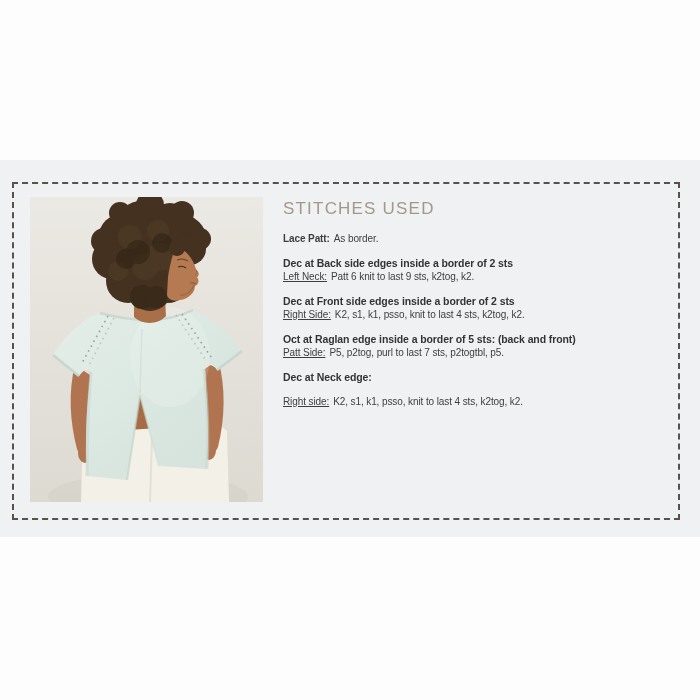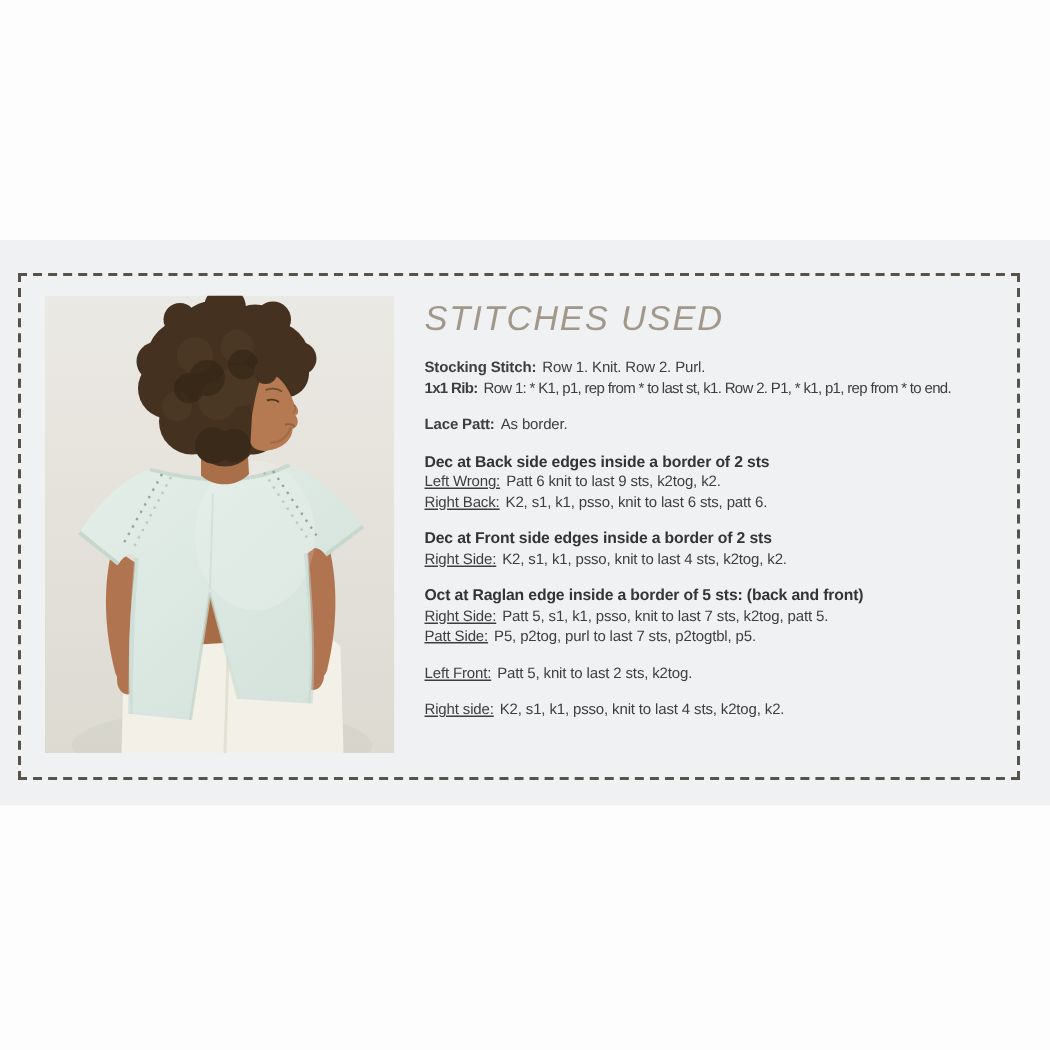--- a/index.html
+++ b/index.html
@@ -7,22 +7,22 @@
     width:700px;height:700px;position:relative;overflow:hidden;
     background:#fdfdfd;
     font-family:"Liberation Sans","DejaVu Sans",sans-serif;
   }
   .band{position:absolute;left:0;top:160px;width:700px;height:377px;background:#eff1f3;}
   .dashed-box{position:absolute;left:12px;top:182px;width:664px;height:334px;border:2px dashed #57534b;}
   .photo{position:absolute;left:30px;top:197px;width:233px;height:305px;overflow:hidden;}
   .photo svg{display:block;}
   .content{position:absolute;left:283px;top:199px;width:400px;}
   .title{
-    margin:0 0 13px 0;font-size:23px;font-weight:normal;
-    letter-spacing:1.2px;color:#a2988a;font-style:italic;
+    margin:0 0 13px 0;font-size:17px;font-weight:normal;
+    letter-spacing:1.2px;color:#a2988a;
   }
   .block{margin-bottom:11px;}
   .line{font-size:10px;line-height:13.5px;color:#3e3e40;letter-spacing:-0.1px;white-space:nowrap;}
   .line.long{letter-spacing:-0.45px;}
   .bhead{font-size:10.5px;line-height:13.5px;font-weight:bold;color:#343436;letter-spacing:-0.1px;white-space:nowrap;}
   .lbl-b{font-weight:bold;margin-right:4px;}
   .lbl-u{text-decoration:underline;margin-right:4px;}
 </style>
 </head>
 <body>
@@ -128,46 +128,40 @@
       <path d="M166 73 C167.5 75.5 167 77.5 165 78.5" stroke="#9a653f" stroke-width="1" fill="none" opacity="0.7"></path>
       <path d="M160 86 C163 85.5 165.5 86 166.5 87.5" stroke="#8e5638" stroke-width="1.2" fill="none" opacity="0.8"></path>
       <circle cx="147" cy="51" r="8" fill="#44311f"></circle>
     </g>
   </svg>
 </div>
 
 <div class="content">
   <h1 class="title">STITCHES USED</h1>
 
-  <div class="block">
-    <div class="line"><span class="lbl-b">Stocking Stitch:</span><span>Row 1. Knit. Row 2. Purl.</span></div>
-    <div class="line long"><span class="lbl-b">1x1 Rib:</span><span>Row 1: * K1, p1, rep from * to last st, k1. Row 2. P1, * k1, p1, rep from * to end.</span></div>
-  </div>
 
   <div class="block">
     <div class="line"><span class="lbl-b">Lace Patt:</span><span>As border.</span></div>
   </div>
 
   <div class="block">
     <div class="bhead">Dec at Back side edges inside a border of 2 sts</div>
-    <div class="line"><span class="lbl-u">Left Wrong:</span><span>Patt 6 knit to last 9 sts, k2tog, k2.</span></div>
-    <div class="line"><span class="lbl-u">Right Back:</span><span>K2, s1, k1, psso, knit to last 6 sts, patt 6.</span></div>
+    <div class="line"><span class="lbl-u">Left Neck:</span><span>Patt 6 knit to last 9 sts, k2tog, k2.</span></div>
   </div>
 
   <div class="block">
     <div class="bhead">Dec at Front side edges inside a border of 2 sts</div>
     <div class="line"><span class="lbl-u">Right Side:</span><span>K2, s1, k1, psso, knit to last 4 sts, k2tog, k2.</span></div>
   </div>
 
   <div class="block">
     <div class="bhead">Oct at Raglan edge inside a border of 5 sts: (back and front)</div>
-    <div class="line"><span class="lbl-u">Right Side:</span><span>Patt 5, s1, k1, psso, knit to last 7 sts, k2tog, patt 5.</span></div>
     <div class="line"><span class="lbl-u">Patt Side:</span><span>P5, p2tog, purl to last 7 sts, p2togtbl, p5.</span></div>
   </div>
 
   <div class="block">
-    <div class="line"><span class="lbl-u">Left Front:</span><span>Patt 5, knit to last 2 sts, k2tog.</span></div>
+    <div class="bhead">Dec at Neck edge:</div>
   </div>
 
   <div class="block">
     <div class="line"><span class="lbl-u">Right side:</span><span>K2, s1, k1, psso, knit to last 4 sts, k2tog, k2.</span></div>
   </div>
 </div>
 
 </body></html>

